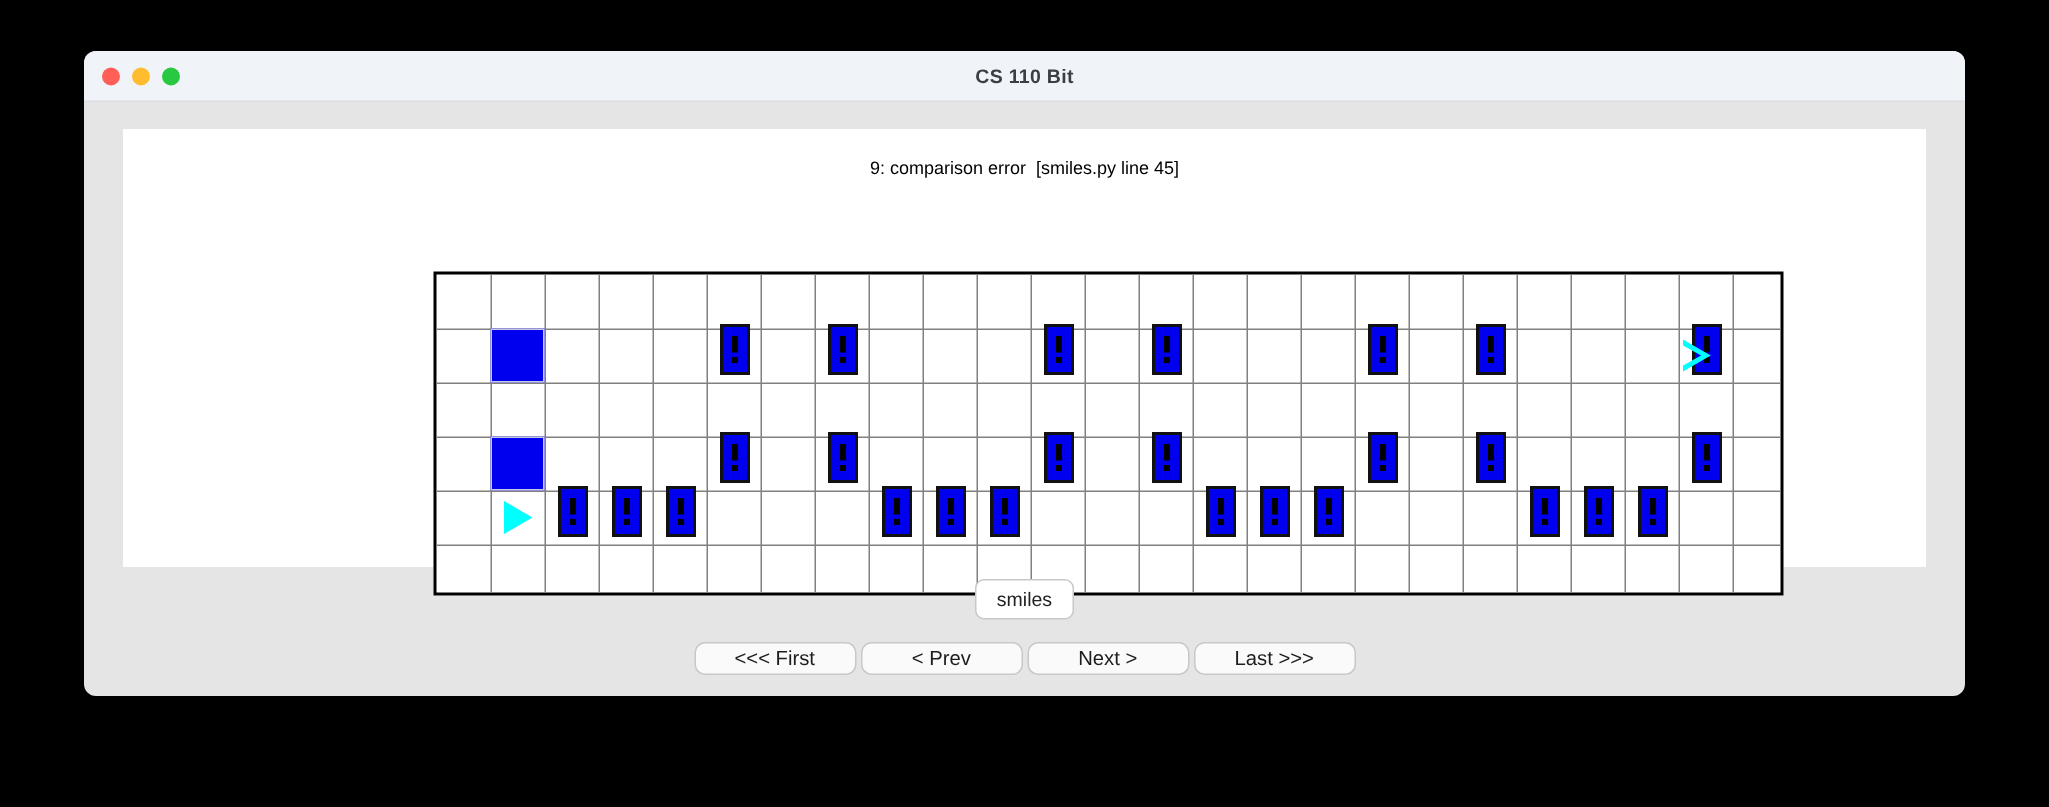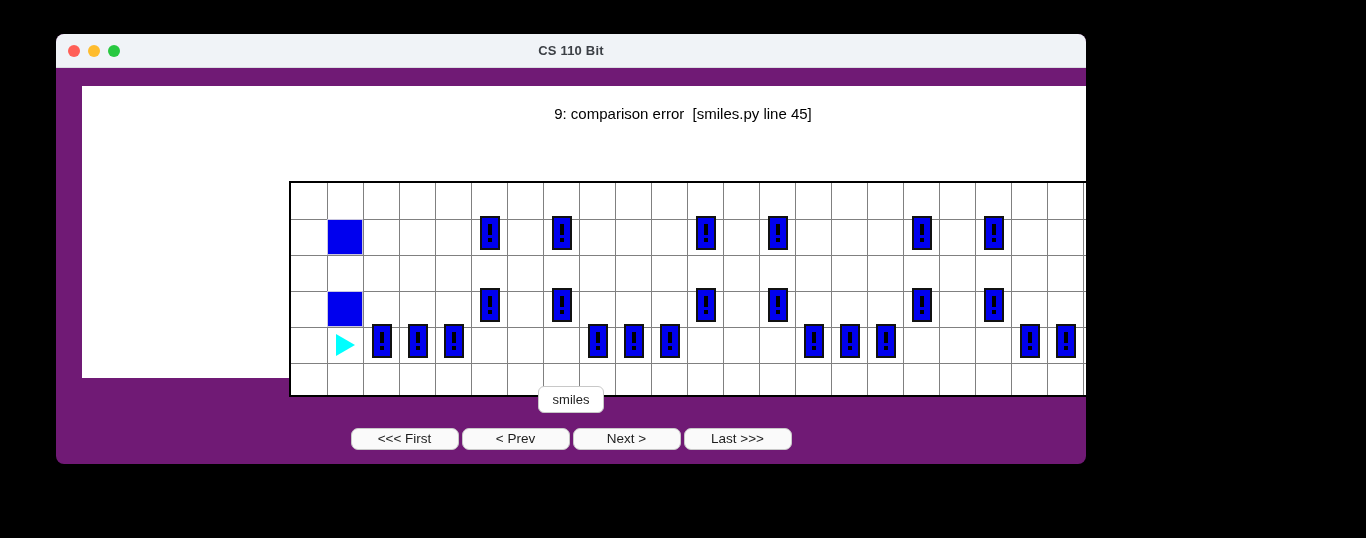--- a/index.html
+++ b/index.html
@@ -8,22 +8,22 @@
     width: 1366px; height: 538px;
     background: #000000;
     font-family: "Liberation Sans", sans-serif;
     overflow: hidden;
   }
 
   
   #app-window {
     position: absolute;
     left: 56px; top: 34px;
-    width: 1030px; height: 430px;
-    background: #701a75;
+    width: 1254px; height: 430px;
+    background: #e5e5e5;
     border-radius: 8px;
     overflow: hidden;
     box-shadow: 0 2px 10px rgba(0,0,0,.45);
   }
 
   #titlebar {
     position: relative;
     height: 34px;
     background: #f0f3f7;
     border-bottom: 1px solid #dadde1;
@@ -53,21 +53,21 @@
   
   #canvas-panel {
     position: absolute;
     left: 26px; top: 52px;
     width: 1202px; height: 292px;
     background: #ffffff;
   }
 
   #msg-line-1 {
     text-align: center;
-    font-size: 15px;
+    font-size: 12px;
     color: #000000;
     margin-top: 19px;
     white-space: pre;
   }
   #msg-line-2 {
     text-align: center;
     font-size: 16px;
     color: #ff0000;
     margin-top: 4px;
     white-space: pre;

